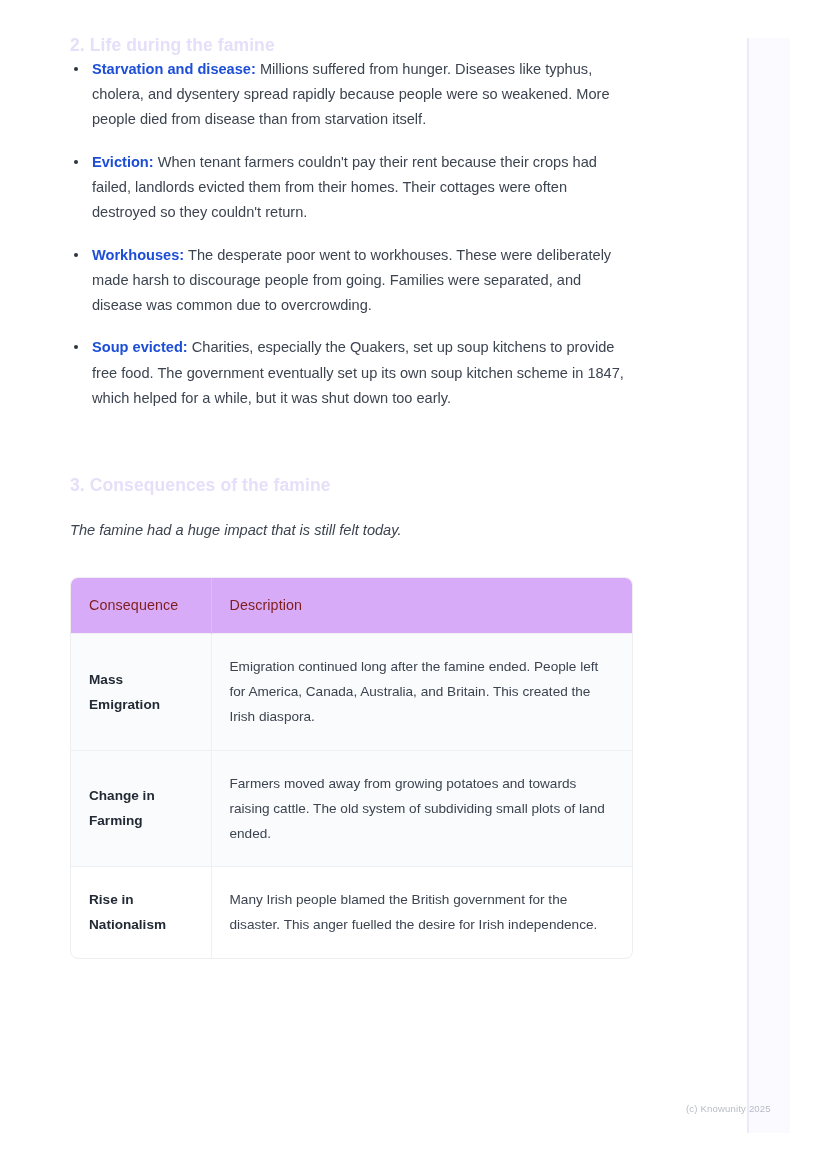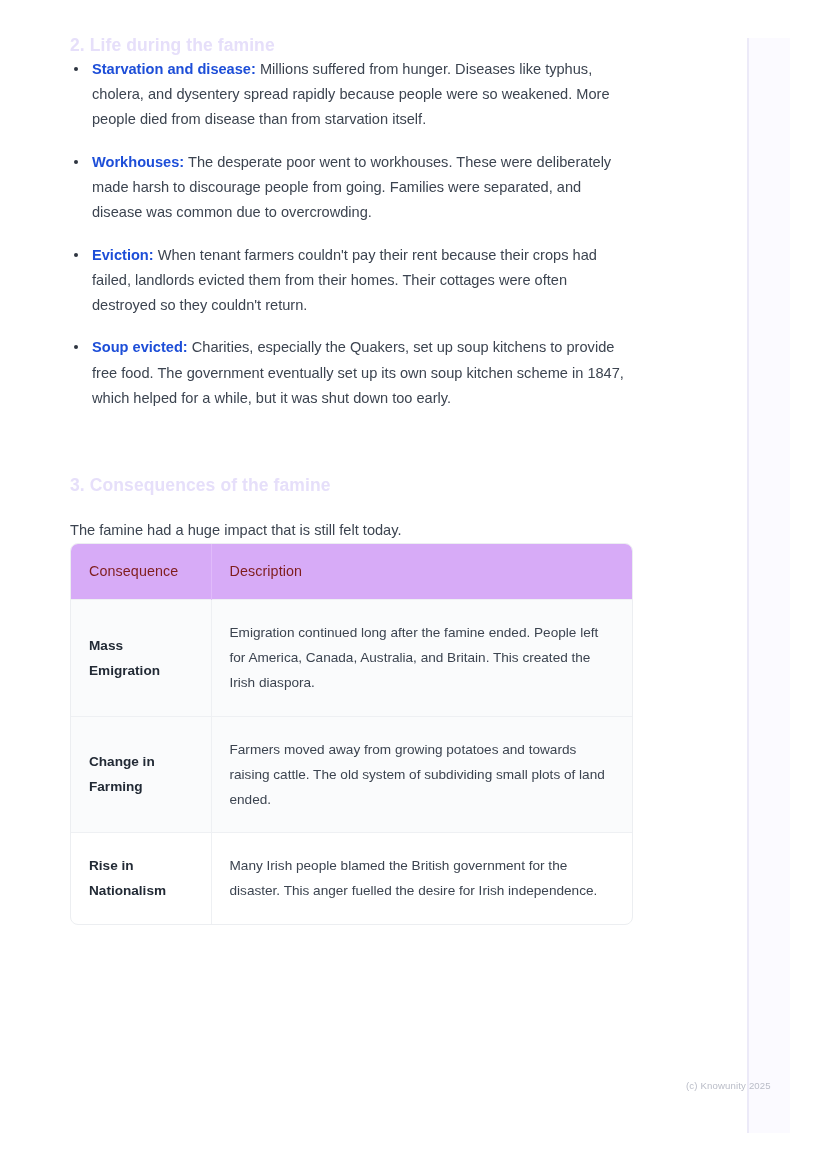--- a/index.html
+++ b/index.html
@@ -86,20 +86,22 @@
   
   #heading-consequences {
     margin-top: 63px;
     margin-bottom: 21px;
   }
 
   p.intro {
     font-size: 14.6px;
     line-height: 25px;
     color: #3c4450;
+    margin-bottom: 34px;
+    font-style: italic;
   }
 
   
   .table-wrap {
     width: 563px;
     border: 1px solid #eceef1;
     border-radius: 8px;
     overflow: hidden;
     background: #ffffff;
   }
@@ -144,21 +146,21 @@
   }
 
   table.consequences tbody tr.zebra td {
     background: #fafbfc;
   }
 
   
   .watermark {
     position: absolute;
     left: 686px;
-    top: 1080px;
+    top: 1103px;
     font-size: 9.6px;
     color: #b9bcc7;
     letter-spacing: 0.15px;
     white-space: nowrap;
     text-align: center;
   }
 </style>
 </head>
 <body>
 
@@ -168,24 +170,24 @@
 
   <div class="content">
 
     <h2 class="section-heading" id="heading-life">2. Life during the famine</h2>
 
     <ul class="bullets">
       <li>
         <span class="bullet-dot"></span><span class="lead">Starvation and disease:</span><span> Millions suffered from hunger. Diseases like typhus, cholera, and dysentery spread rapidly because people were so weakened. More people died from disease than from starvation itself.</span>
       </li>
       <li>
+        <span class="bullet-dot"></span><span class="lead">Eviction:</span><span> When tenant farmers couldn't pay their rent because their crops had failed, landlords evicted them from their homes. Their cottages were often destroyed so they couldn't return.</span>
+      </li>
+      <li>
         <span class="bullet-dot"></span><span class="lead">Workhouses:</span><span> The desperate poor went to workhouses. These were deliberately made harsh to discourage people from going. Families were separated, and disease was common due to overcrowding.</span>
-      </li>
-      <li>
-        <span class="bullet-dot"></span><span class="lead">Eviction:</span><span> When tenant farmers couldn't pay their rent because their crops had failed, landlords evicted them from their homes. Their cottages were often destroyed so they couldn't return.</span>
       </li>
       <li>
         <span class="bullet-dot"></span><span class="lead">Soup evicted:</span><span> Charities, especially the Quakers, set up soup kitchens to provide free food. The government eventually set up its own soup kitchen scheme in 1847, which helped for a while, but it was shut down too early.</span>
       </li>
     </ul>
 
     <h2 class="section-heading" id="heading-consequences">3. Consequences of the famine</h2>
 
     <p class="intro">The famine had a huge impact that is still felt today.</p>
 

